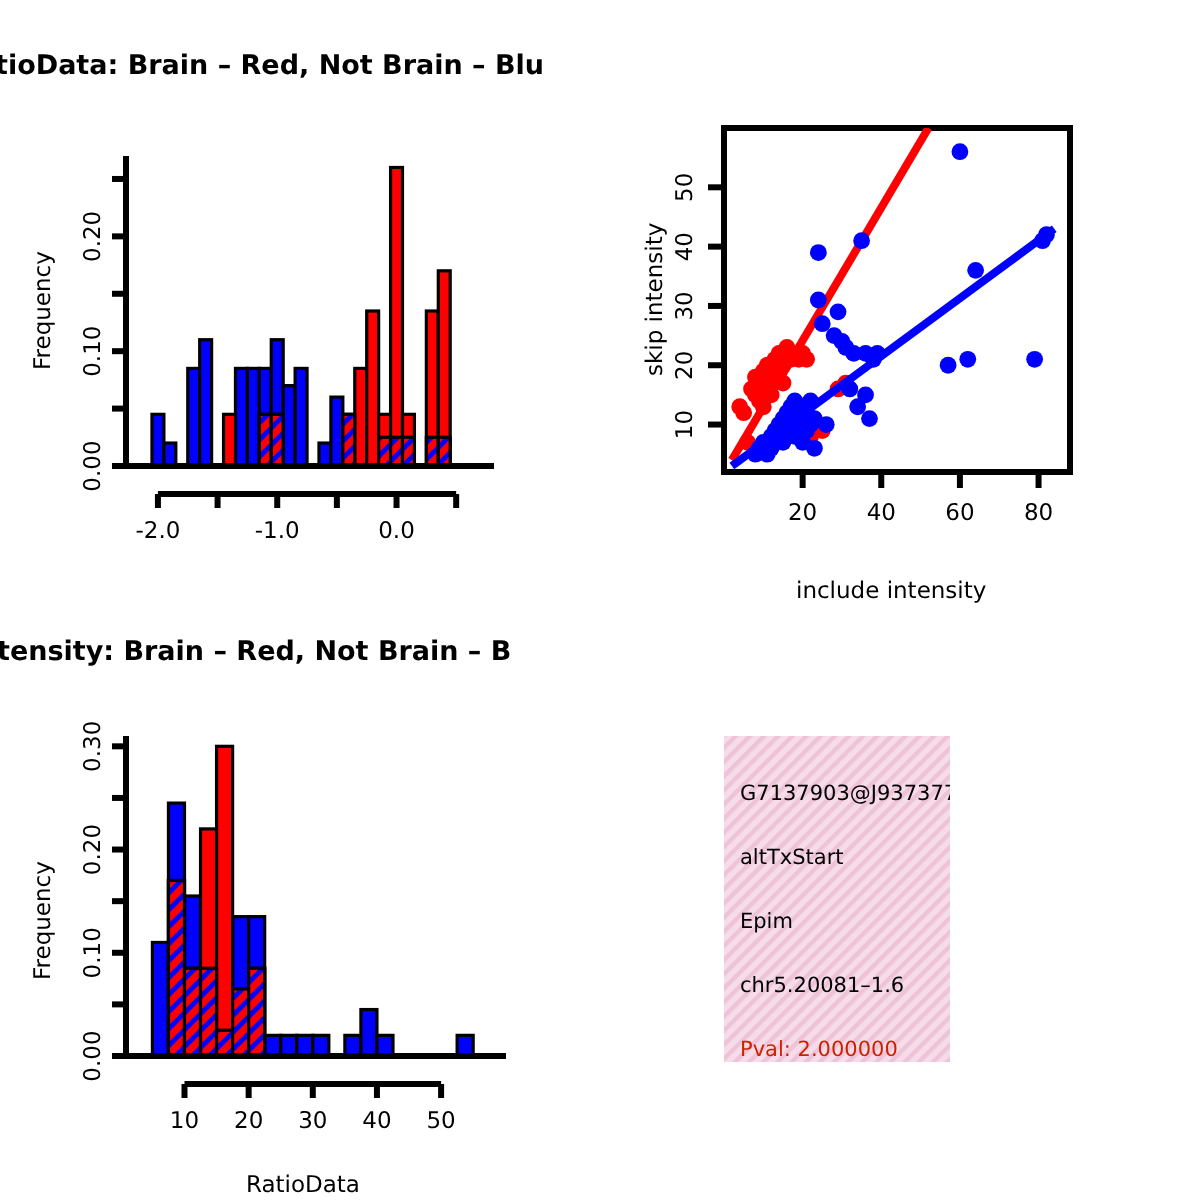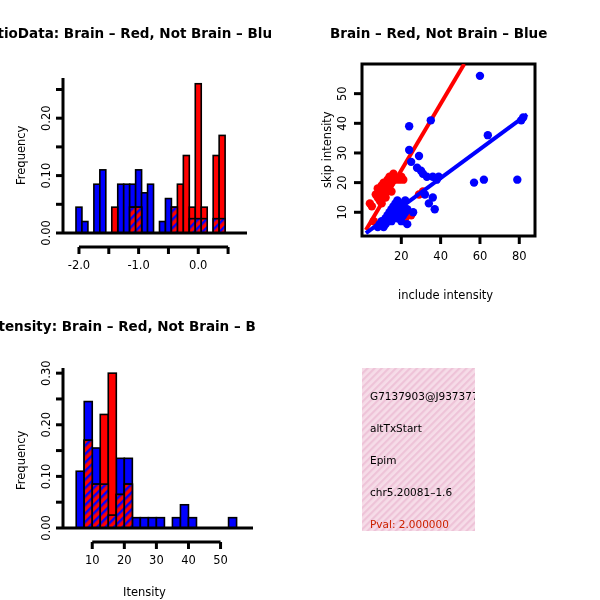--- a/index.html
+++ b/index.html
@@ -85,21 +85,20 @@
           <line x1="168.43859649122805" y1="247" x2="168.43859649122805" y2="254" stroke="#000" stroke-width="3"></line>
           <line x1="198.26315789473682" y1="247" x2="198.26315789473682" y2="254" stroke="#000" stroke-width="3"></line>
           <text x="198.26315789473682" y="269" font-size="11.5" text-anchor="middle" font-family="&quot;DejaVu Sans&quot;,&quot;Liberation Sans&quot;,sans-serif" fill="#000">0.0</text>
           <line x1="228.08771929824562" y1="247" x2="228.08771929824562" y2="254" stroke="#000" stroke-width="3"></line>
         </g>
       </svg>
   </div>
 
   <div class="panel" style="left:300px;top:0px;width:300px;height:300px;">
 
-    <div class="title" style="position:absolute;left:30px;top:25px;">Brain – Red, Not Brain – Blue</div>
 
     <div class="axlab vert" style="position:absolute;left:20px;top:188px;transform:rotate(-90deg);">skip intensity</div>
 
     <div class="axlab" style="position:absolute;left:98px;top:288px;">include intensity</div>
 
     <svg id="svg-scatter" width="300" height="300" style="position:absolute;left:0;top:0;">
         <rect x="62" y="64" width="173" height="172" fill="none" stroke="#000" stroke-width="3"></rect>
         <defs>
           <clipPath id="scatClip">
             <rect x="62" y="64" width="173" height="172"></rect>
@@ -214,21 +213,21 @@
         </g>
       </svg>
   </div>
 
   <div class="panel" style="left:0px;top:300px;width:300px;height:300px;">
 
     <div class="title" style="position:absolute;left:-30px;top:18px;">ne Itensity: Brain – Red, Not Brain – B</div>
 
     <div class="axlab vert" style="position:absolute;left:14px;top:190px;transform:rotate(-90deg);">Frequency</div>
 
-    <div class="axlab" style="position:absolute;left:123px;top:285px;">Itensity</div>
+    <div class="axlab" style="position:absolute;left:123px;top:285px;">RatioData</div>
 
     <svg id="svg-hist-intensity" width="300" height="300" style="position:absolute;left:0;top:0;">
         <defs>
           <pattern id="hatchPurple2" width="6" height="6" patternUnits="userSpaceOnUse" patternTransform="rotate(45)">
             <rect width="6" height="6" fill="#FF0000"></rect>
             <rect width="2.4" height="6" fill="#0000FF"></rect>
           </pattern>
         </defs>
         <g>
           <rect x="76.20754716981132" y="171.2258064516129" width="8.018867924528294" height="56.7741935483871" fill="#0000FF" stroke="#000" stroke-width="1.6"></rect>

